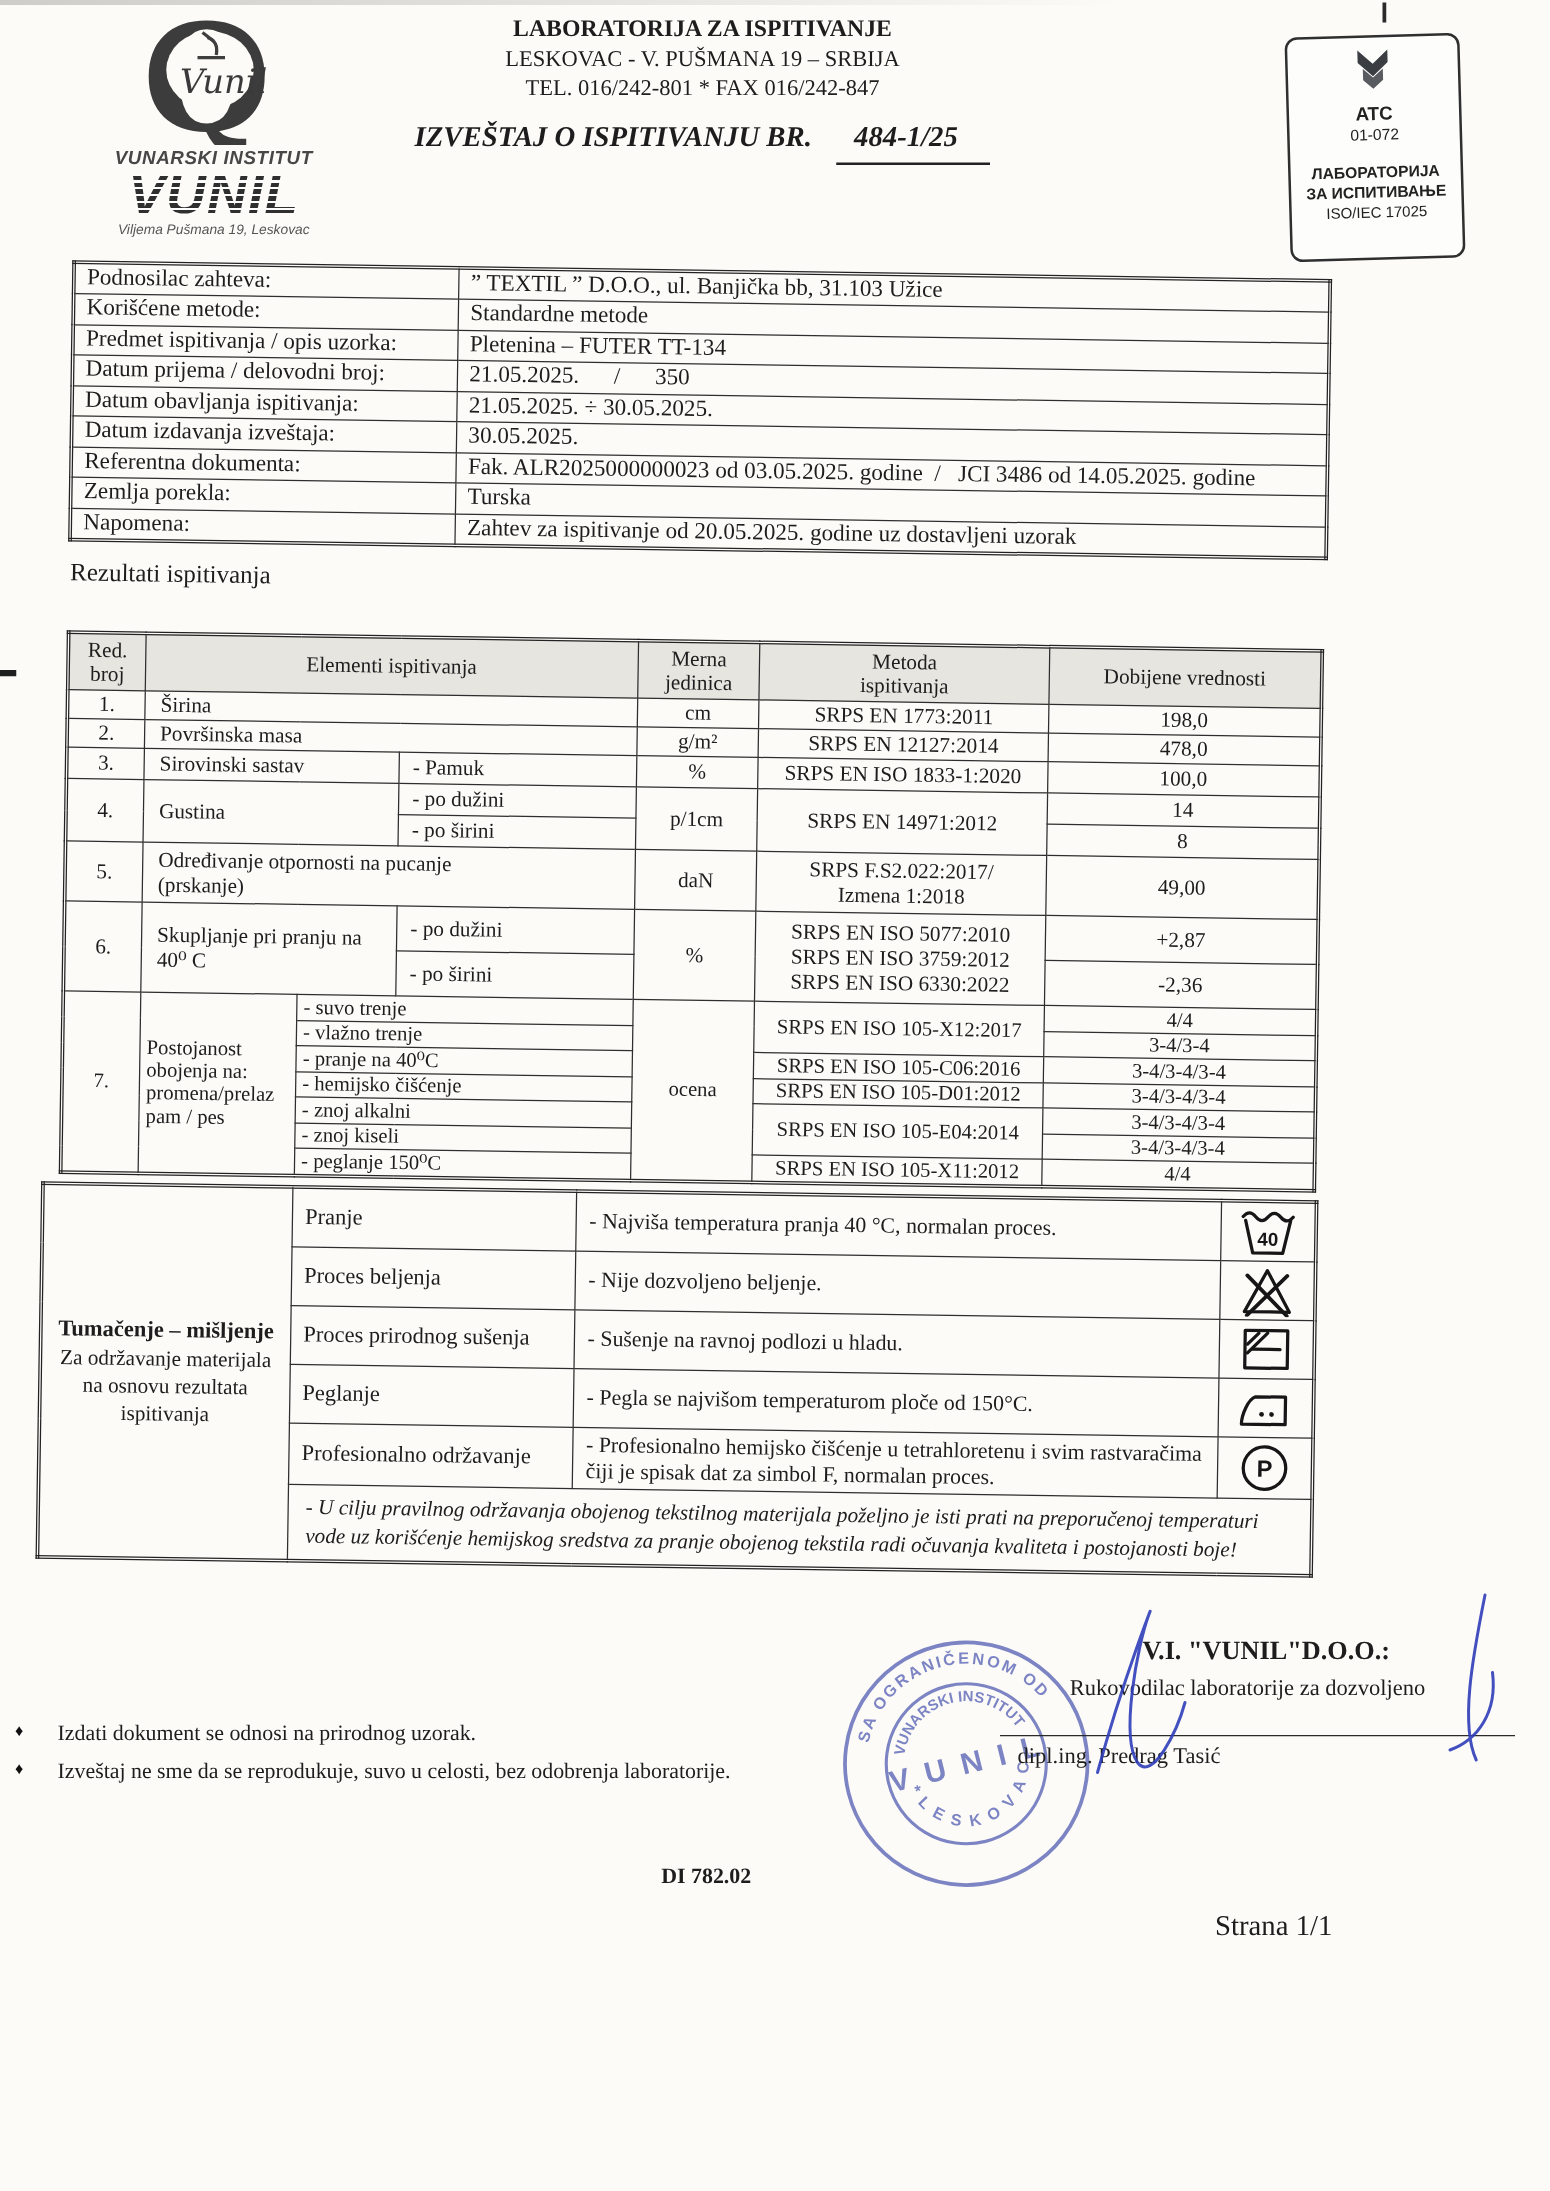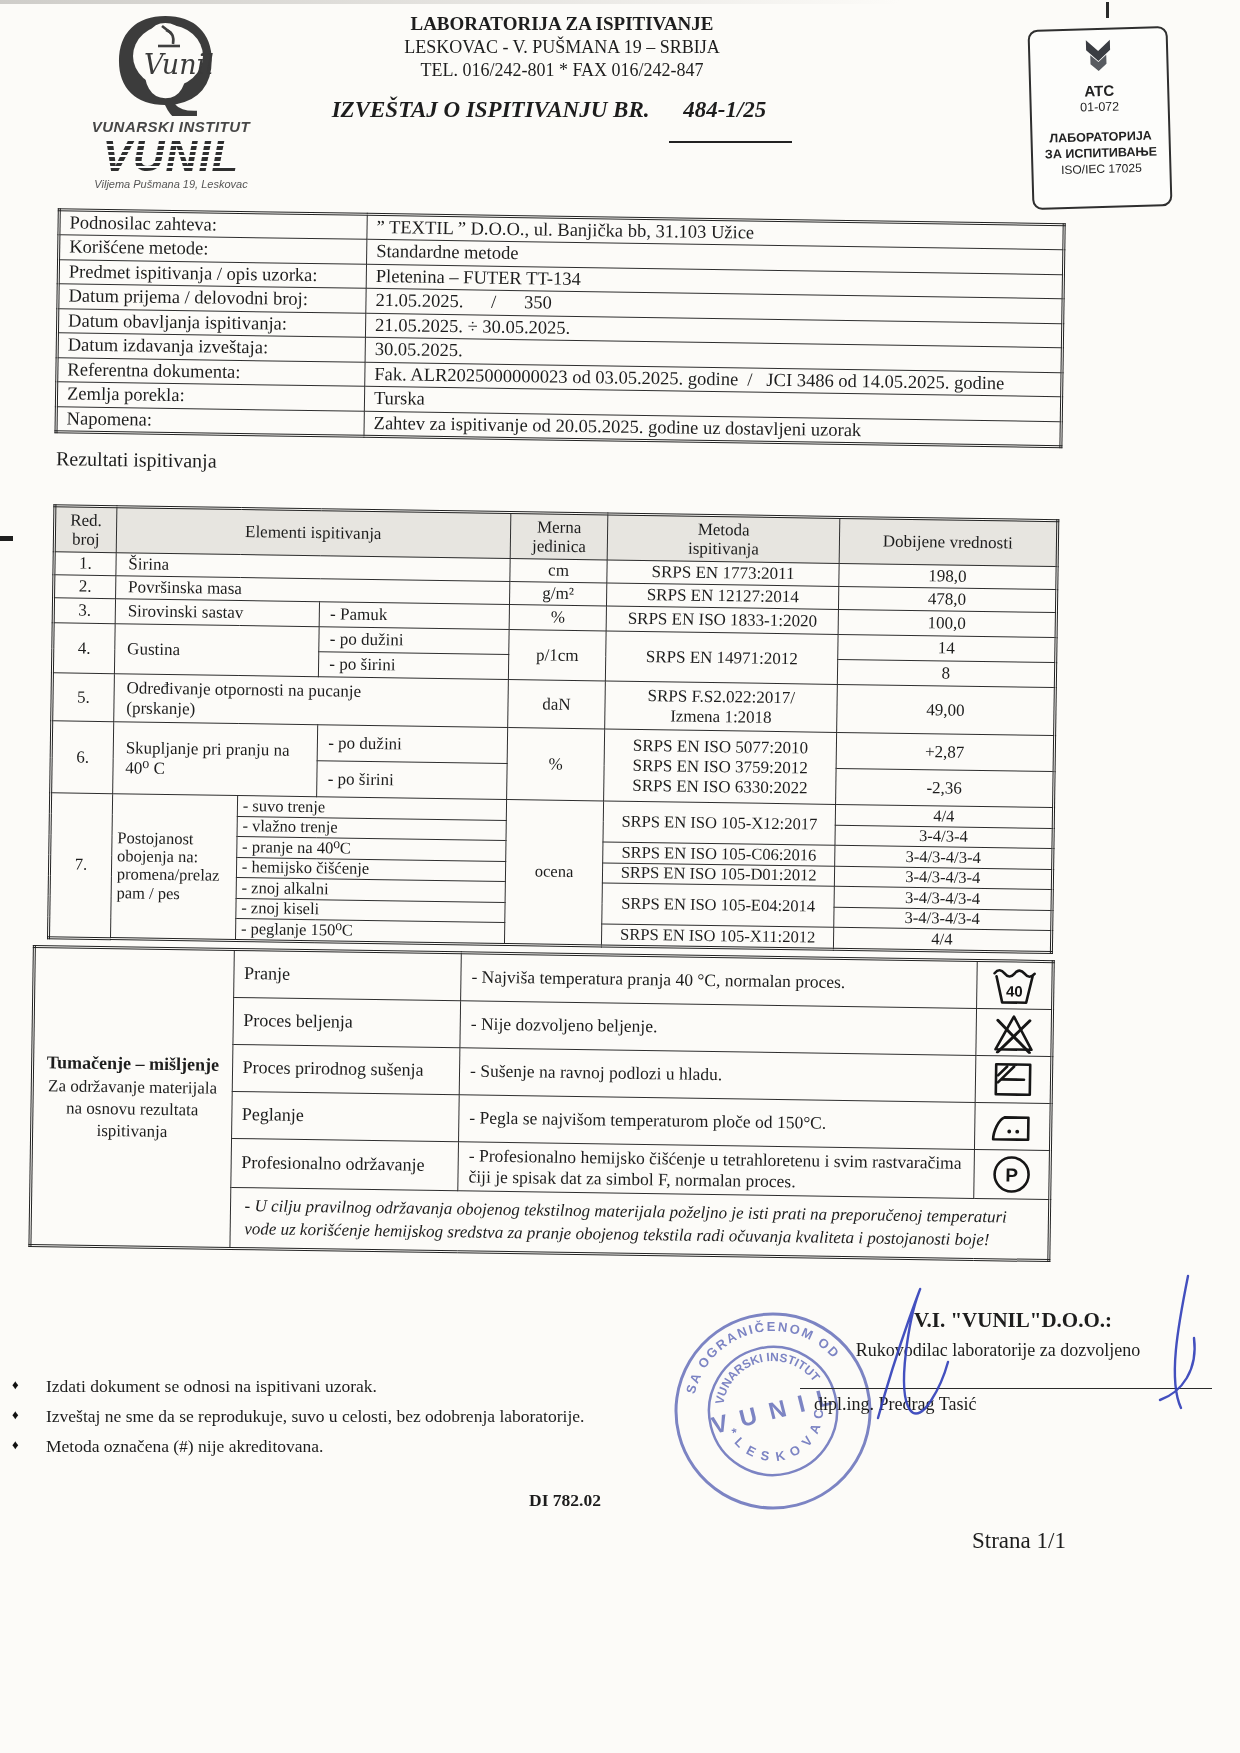--- a/index.html
+++ b/index.html
@@ -27,21 +27,21 @@
   }
   .logo-address{font-family:"Liberation Sans","DejaVu Sans",sans-serif;font-style:italic;
     font-size:11px;color:#555;margin-top:1px;}
 
   .head-center{position:absolute;left:292px;top:10px;width:540px;text-align:center;}
   .org{font-size:26px;font-weight:bold;letter-spacing:.3px;}
   .dept{font-size:19px;font-weight:bold;margin-top:3px;}
   .addr{font-size:18px;margin-top:2px;}
   .tel{font-size:18px;margin-top:2px;}
   .report-line{margin-top:16px;font-size:23px;font-weight:bold;font-style:italic;white-space:nowrap;}
-  .report-number{display:inline-block;margin-left:14px;padding:0 26px 18px 14px;
+  .report-number{display:inline-block;margin-left:14px;padding:0 26px 7px 14px;
     border-bottom:2.5px solid #222;}
 
   .badge{position:absolute;left:1030px;top:28px;width:136px;height:176px;
     border:2px solid #2f2f2f;border-radius:10px;background:#fdfdfb;
     transform:rotate(-1.6deg);text-align:center;
     font-family:"Liberation Sans","DejaVu Sans",sans-serif;color:#222;}
   .badge .atc{font-weight:bold;font-size:15px;margin-top:2px;}
   .badge .code{font-size:12.5px;margin-top:1px;}
   .badge .lab{font-weight:bold;font-size:12.5px;line-height:1.25;margin-top:16px;}
   .badge .std{font-size:12px;margin-top:1px;}
@@ -413,22 +413,21 @@
 
     <svg class="sig-ink" width="430" height="165" viewBox="0 0 430 165">
       <g stroke="#2f3db8" stroke-width="2.4" fill="none" stroke-linecap="round" opacity="0.9">
         <path d="M78 150 C 100 70, 126 6, 119 24 C 110 48, 96 122, 110 142 C 122 158, 142 116, 148 94"></path>
         <path d="M388 8 C 378 58, 368 112, 381 140"></path>
         <path d="M360 132 C 382 124, 398 102, 394 70"></path>
       </g>
     </svg>
 
     <div class="bullets">
-      <div class="bullet-item">Izdati dokument se odnosi na ispitivani uzorak.</div>
+      <div class="bullet-item">Izdati dokument se odnosi na prirodnog uzorak.</div>
       <div class="bullet-item">Izveštaj ne sme da se reprodukuje, suvo u celosti, bez odobrenja laboratorije.</div>
-      <div class="bullet-item">Metoda označena (#) nije akreditovana.</div>
     </div>
 
     <div class="doc-code">DI 782.02</div>
     <div class="page-num">Strana 1/1</div>
   </div>
 
 </div>
 
 </body></html>

